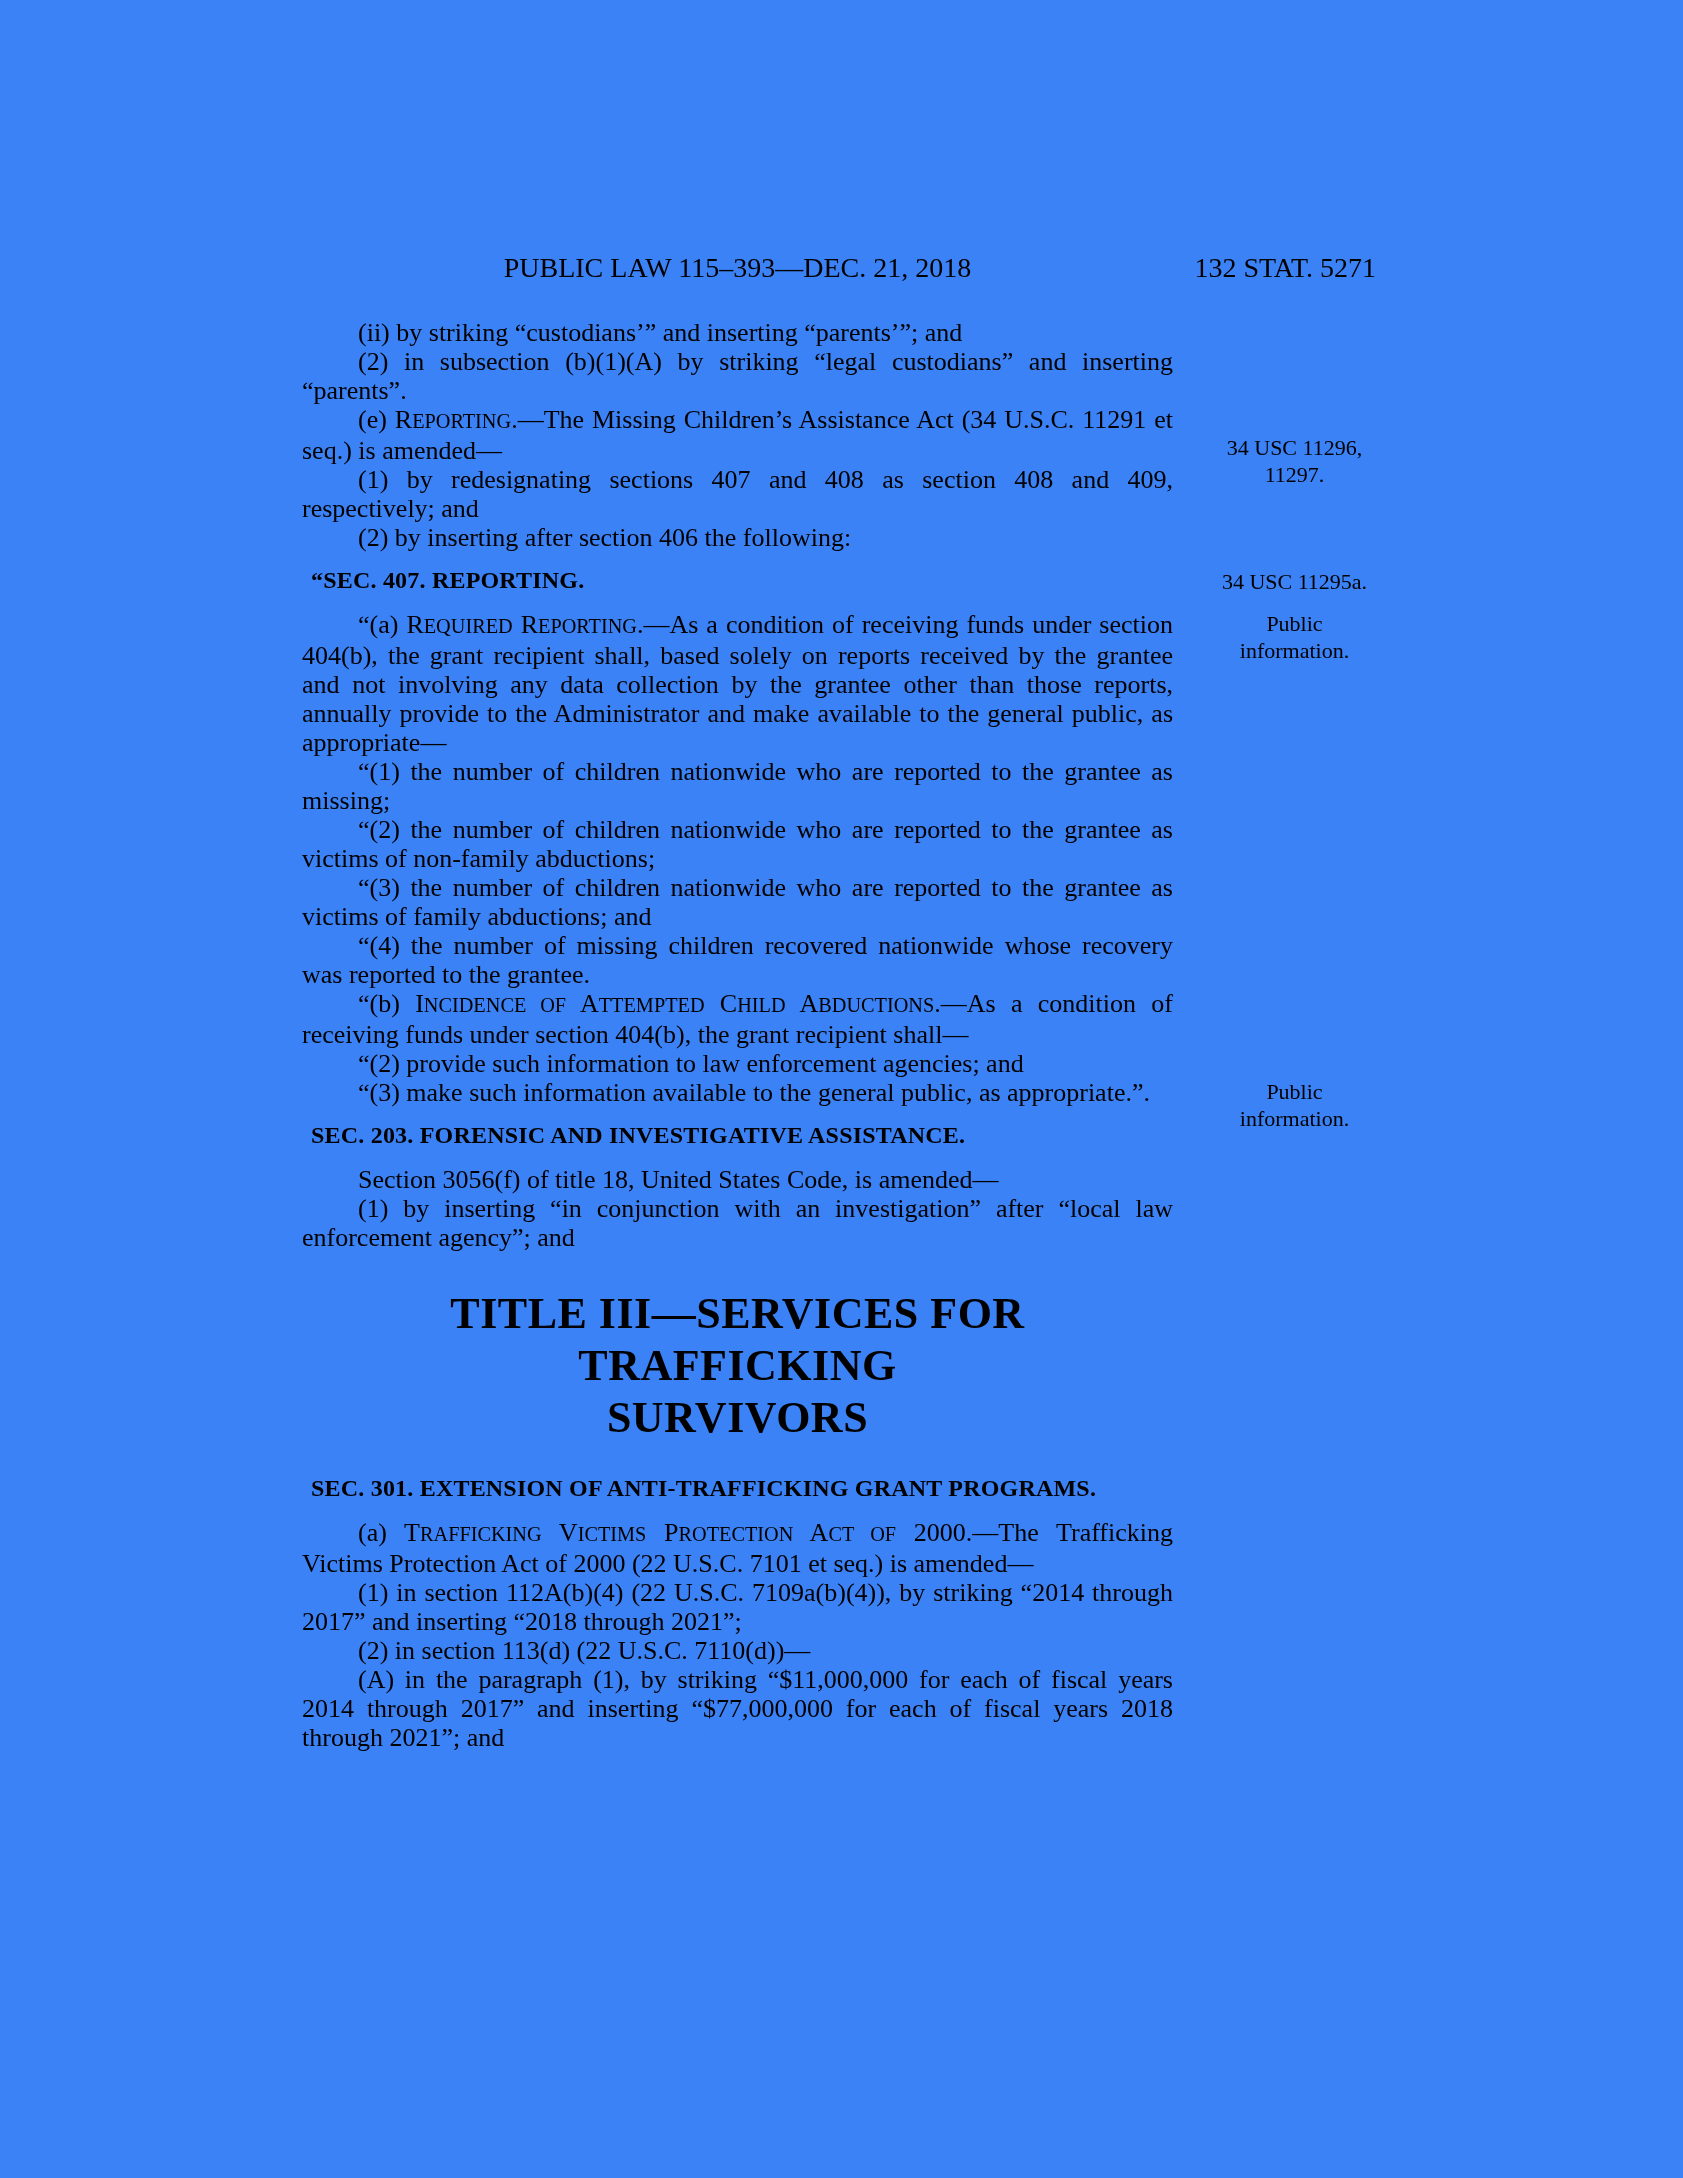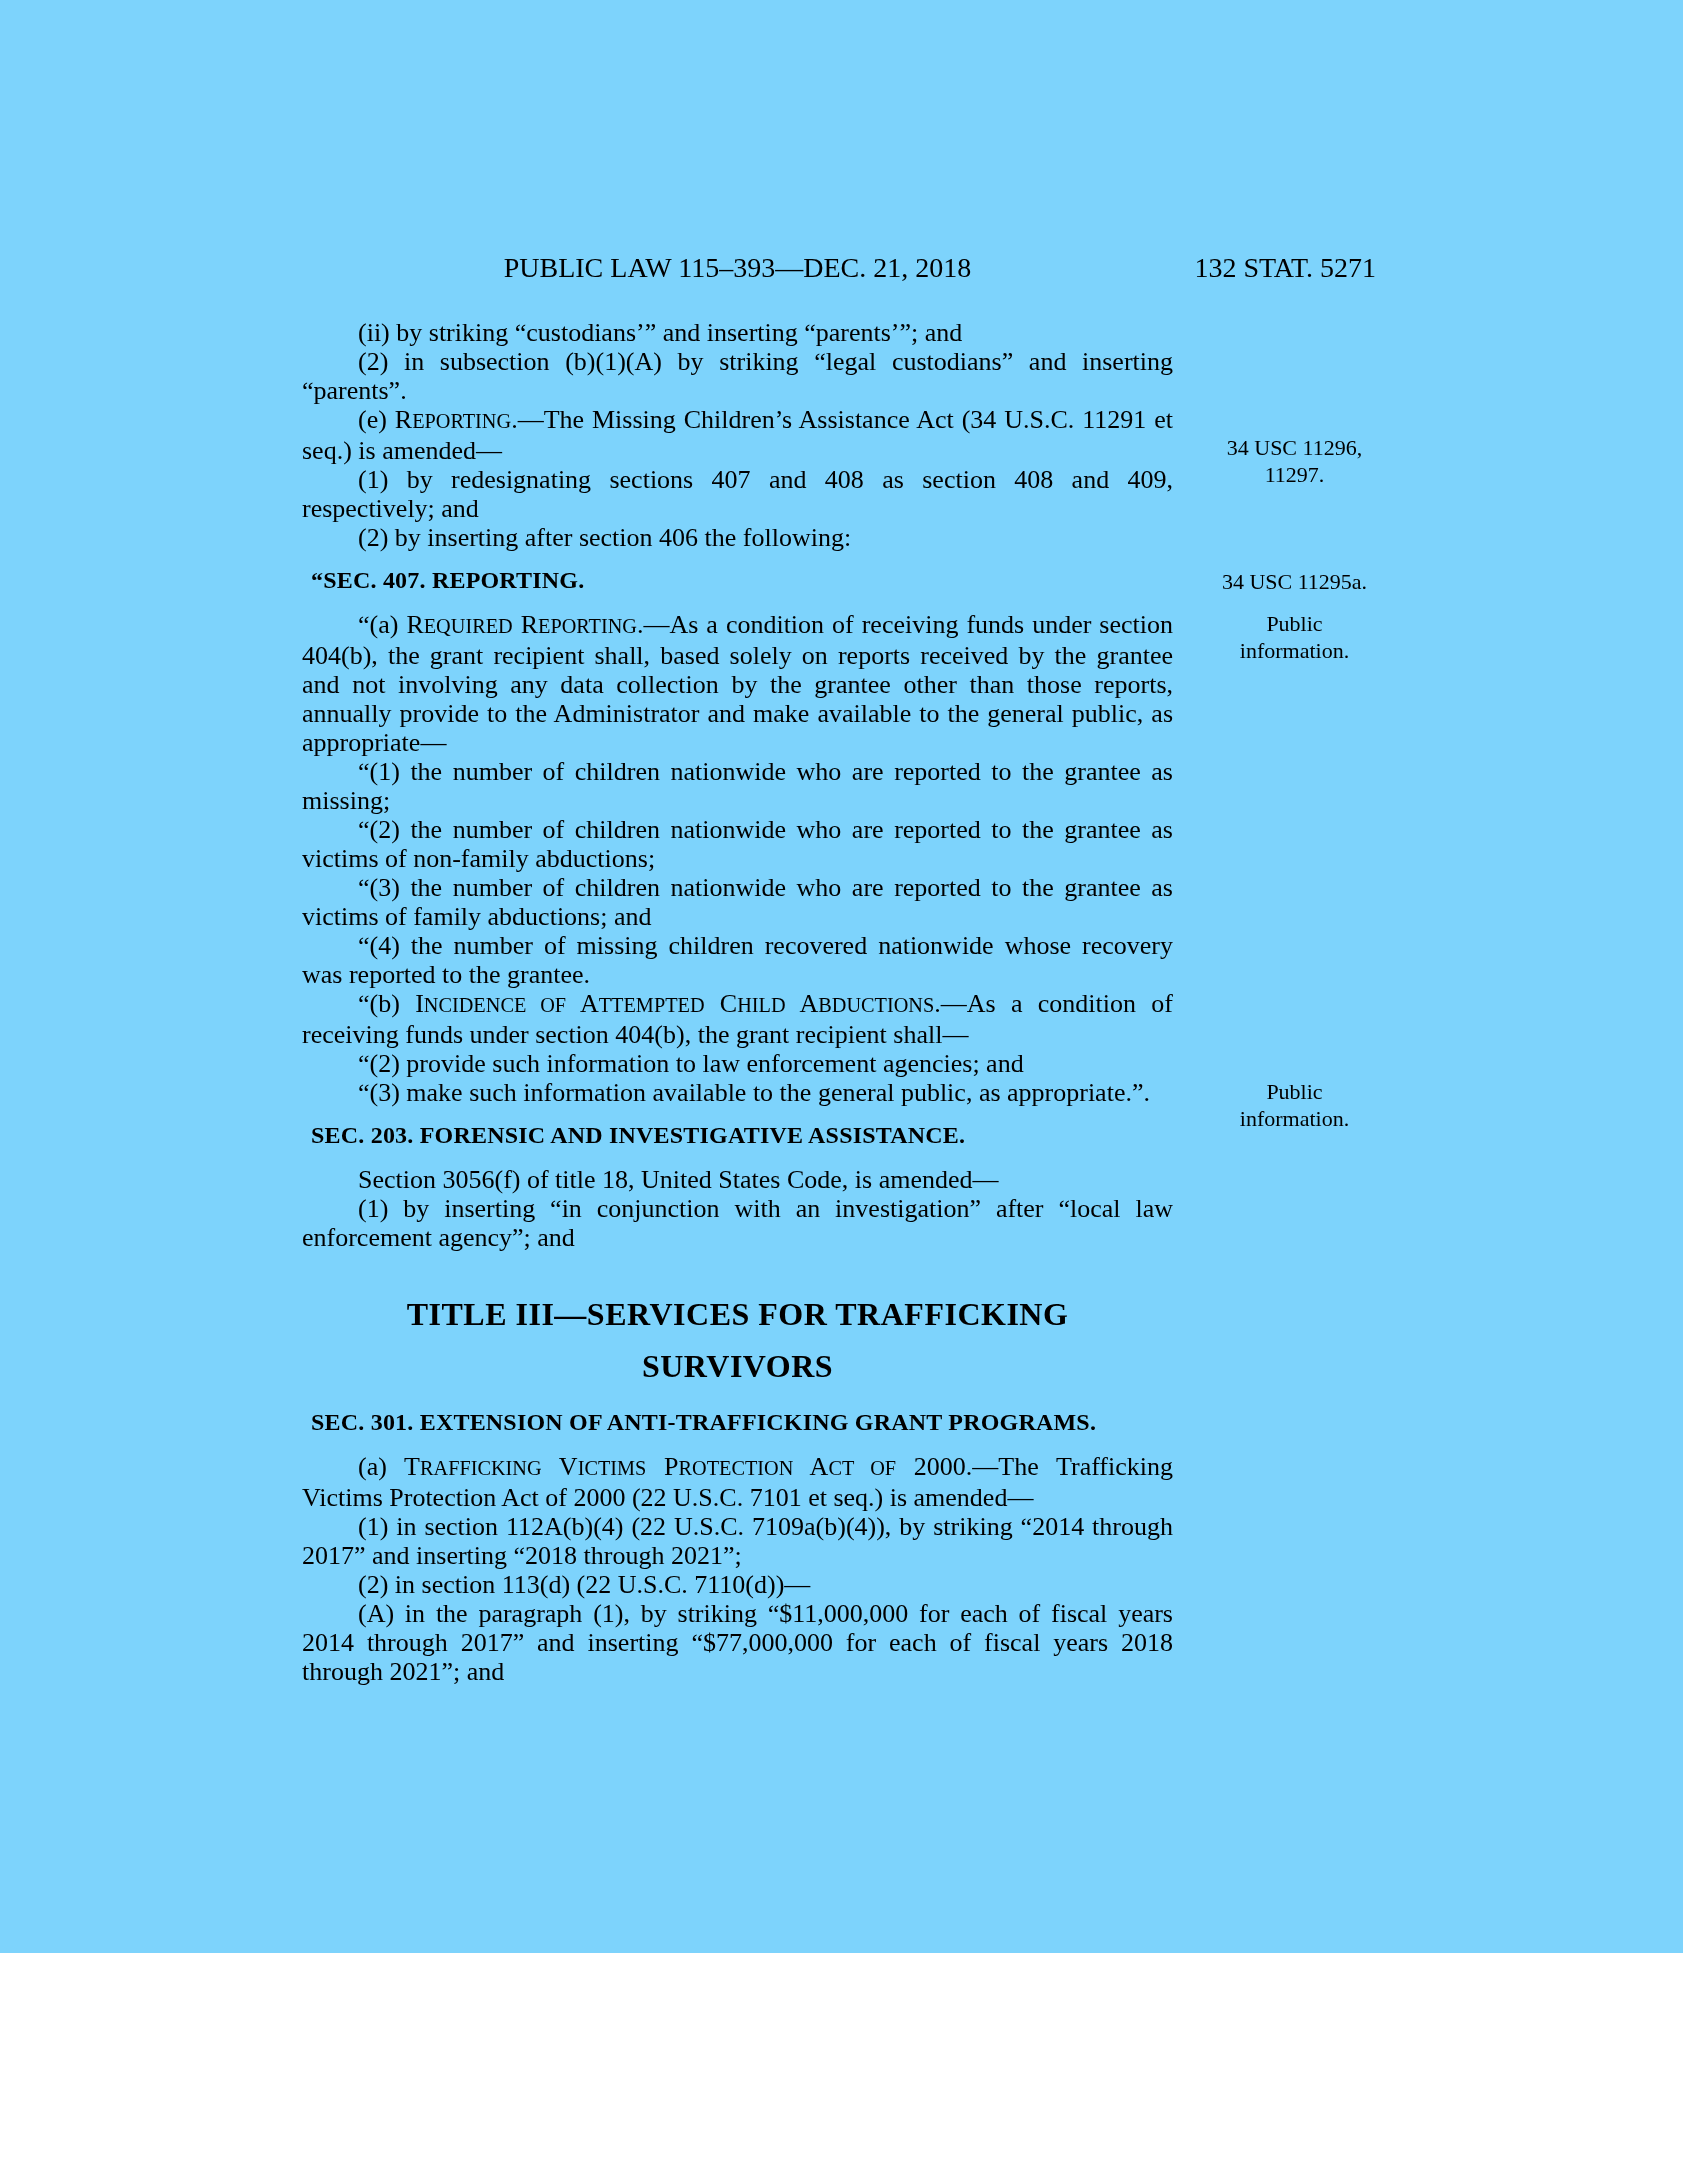--- a/index.html
+++ b/index.html
@@ -1,19 +1,19 @@
 <!DOCTYPE html>
 <html><head>
 <meta charset="utf-8">
 <style>
   * { box-sizing: border-box; }
   html, body { margin: 0; padding: 0; background: #ffffff; }
   .page {
-    position: relative; width: 1683px; height: 1953px;
-    background: #7dd3fc; color: #000;
+    position: relative; width: 1683px; height: 2178px;
+    background: #3b82f6; color: #000;
     font-family: "Liberation Serif", "DejaVu Serif", serif;
     overflow: hidden;
   }
   .column {
     position: absolute; left: 302px; top: 253px; width: 871px;
     font-size: 26px; line-height: 29px;
   }
   .header {
     position: relative; height: 29px; margin-bottom: 36px;
     text-align: center; font-size: 28px; line-height: 29px; white-space: nowrap;
@@ -24,21 +24,21 @@
   .lv1 { margin-left: 56px;  text-indent: 56px; }
   .lv2 { margin-left: 113px; text-indent: 56px; }
   .lv3 { margin-left: 169px; text-indent: 56px; }
   .sc { font-size: 0.78em; }
   .sec-heading {
     position: relative; margin: 14px 0 15px 9px;
     font-weight: 700; font-size: 24px; line-height: 29px; letter-spacing: 0.2px;
     text-align: left;
   }
   .title-heading {
-    margin: 36px 0 16px 0; font-weight: 700; font-size: 32px;
+    margin: 36px 0 30px 0; font-weight: 700; font-size: 44px;
     line-height: 52px; text-align: center; letter-spacing: 0.5px;
   }
   .title-heading .tline { display: block; }
   .note {
     position: absolute; left: calc(100% + 35px); top: 0; width: 173px;
     font-size: 22px; line-height: 27px; text-align: center; text-indent: 0;
     font-weight: 400; letter-spacing: 0; white-space: nowrap;
   }
   .note .note-line { display: block; }
 </style>

